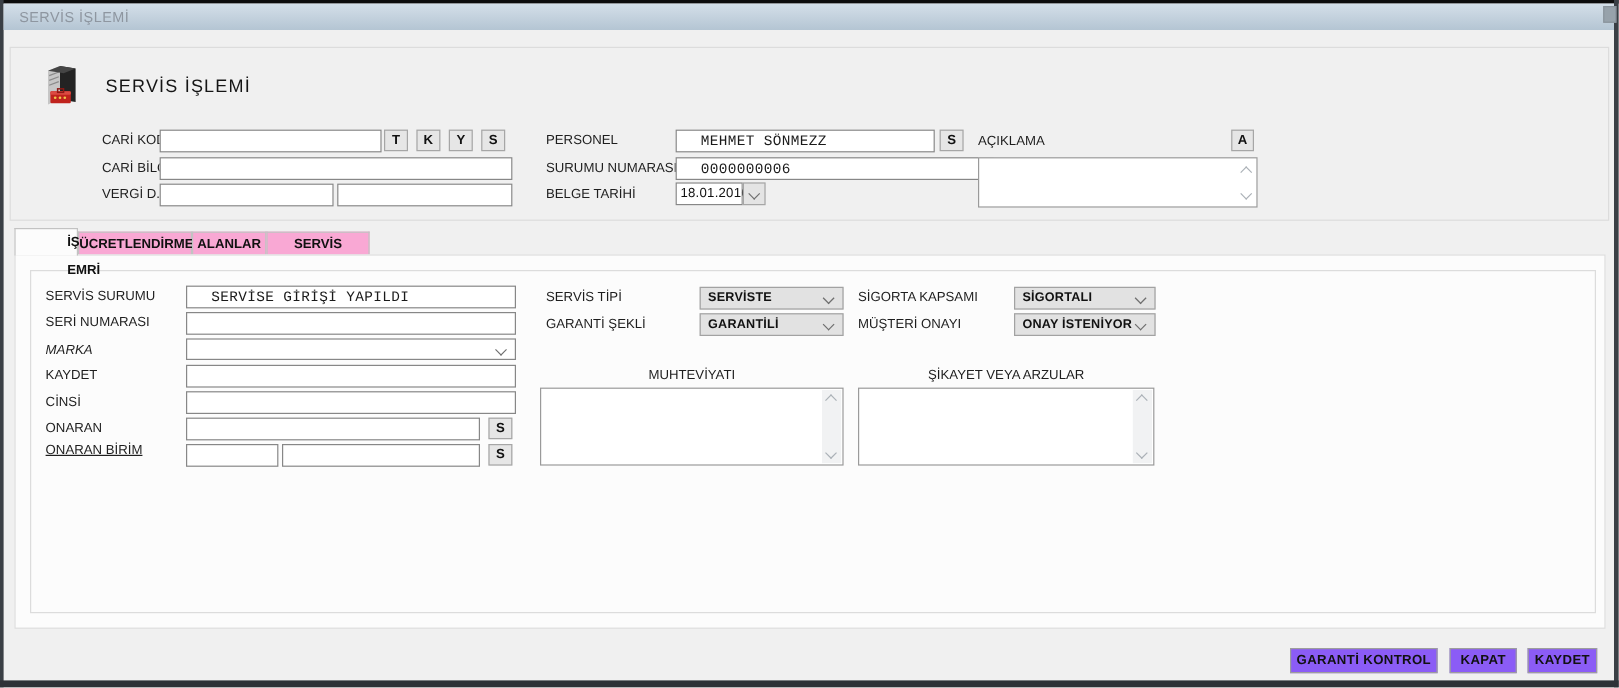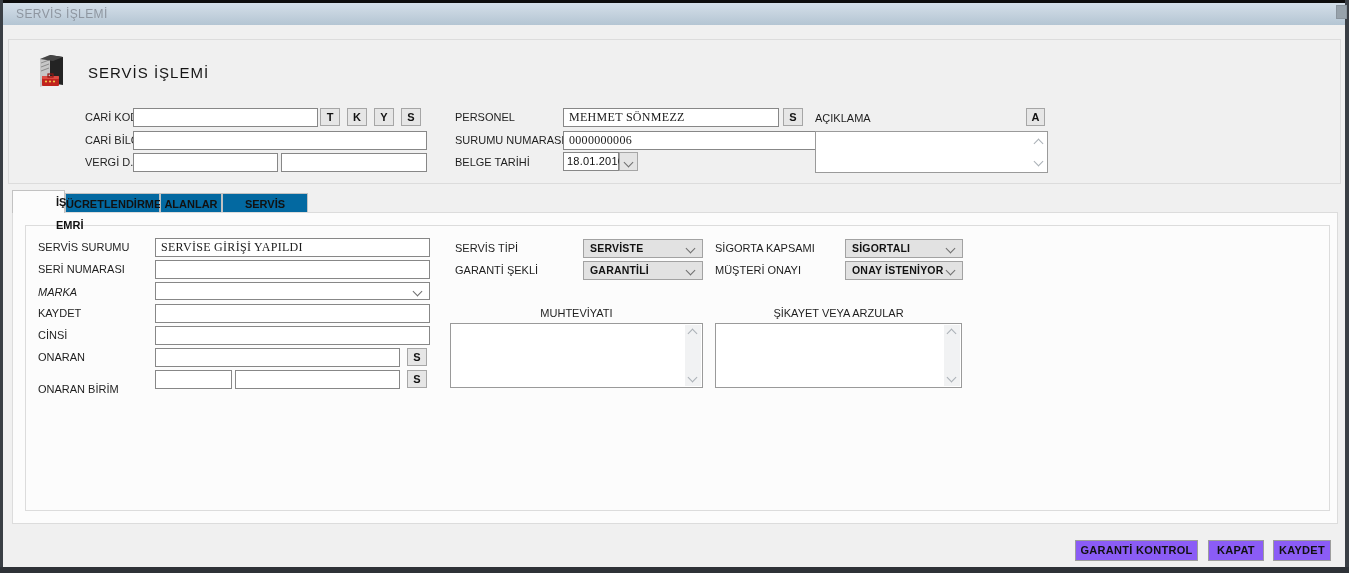--- a/index.html
+++ b/index.html
@@ -29,22 +29,22 @@
   .tab-page{left:12px;top:212px;width:1326px;height:312px;background:#fcfcfc;}
   .group-box{left:25px;top:225px;width:1305px;height:286px;background:#fcfcfc;}
   
   .app-icon{position:absolute;left:33px;top:50px;width:40px;height:40px;}
   .header-title{position:absolute;left:88px;top:64px;font-size:15px;color:#151515;letter-spacing:1px;}
   
   .lbl{position:absolute;font-size:11px;color:#1e1e1e;white-space:nowrap;}
   
   .inp{
     position:absolute;height:19px;box-sizing:border-box;background:#fff;
-    border:1px solid #878787;font-family:Liberation Serif, serif;font-size:12px;color:#1a1a1a;
-    padding:1px 5px;letter-spacing:.3px;outline:none;
+    border:1px solid #878787;font-family:Liberation Mono, monospace;font-size:12px;color:#1a1a1a;
+    padding:1px 20px;letter-spacing:.3px;outline:none;
   }
   
   .sqbtn{
     position:absolute;width:20px;height:18px;box-sizing:border-box;
     background:#e6e6e6;border:1px solid #a6a6a6;
     font-size:11px;font-weight:bold;color:#111;text-align:center;line-height:16px;
     cursor:default;
   }
   
   .chev{display:inline-block;width:6px;height:6px;border-right:1px solid #6e6e6e;border-bottom:1px solid #6e6e6e;transform:rotate(45deg);}
@@ -57,21 +57,21 @@
     position:absolute;background:#fff;border:1px solid #9a9a9a;box-sizing:border-box;
   }
   .scroll-arrow{position:absolute;right:5px;}
   .sbar{position:absolute;top:1px;right:1px;bottom:1px;width:16px;background:#f1f2f3;}
   .sbar .up{position:absolute;top:5px;left:4px;}
   .sbar .dn{position:absolute;bottom:5px;left:4px;}
   
   .tab{
     position:absolute;box-sizing:border-box;border:1px solid #c2c2c2;border-bottom:none;
     font-size:11px;font-weight:bold;color:#111;text-align:center;
-    background:#0369a1;cursor:default;
+    background:#f9a8d4;cursor:default;
   }
   .tab.active{background:#fcfcfc;z-index:3;padding-left:43px;}
   
   .ddl{
     position:absolute;height:19px;box-sizing:border-box;background:#e2e2e2;border:1px solid #a2a2a2;
     font-size:10.5px;font-weight:bold;color:#111;line-height:17px;padding-left:6px;cursor:default;letter-spacing:.2px;
   }
   .ddl .chev{position:absolute;right:8px;top:5px;}
   
   .combo-white{position:absolute;height:18px;box-sizing:border-box;background:#fff;border:1px solid #878787;}
@@ -171,21 +171,21 @@
 <span class="lbl" style="left:38px;top:307px;">KAYDET</span>
 <input class="inp" style="left: 155px; top: 304px; width: 275px;" value="">
 
 <span class="lbl" style="left:38px;top:329px;">CİNSİ</span>
 <input class="inp" style="left: 155px; top: 326px; width: 275px;" value="">
 
 <span class="lbl" style="left:38px;top:351px;">ONARAN</span>
 <input class="inp" style="left: 155px; top: 348px; width: 245px;" value="">
 <div class="sqbtn" style="left:407px;top:348px;">S</div>
 
-<span class="lbl" style="left:38px;top:383px;">ONARAN BİRİM</span>
+<span class="lbl" style="left:38px;top:369px;text-decoration:underline;">ONARAN BİRİM</span>
 <input class="inp" style="left: 155px; top: 370px; width: 77px;" value="">
 <input class="inp" style="left: 235px; top: 370px; width: 165px;" value="">
 <div class="sqbtn" style="left:407px;top:370px;">S</div>
 
 <span class="lbl" style="left:455px;top:242px;">SERVİS TİPİ</span>
 <div class="ddl" style="left:583px;top:239px;width:120px;"><span>SERVİSTE</span><span class="chev"></span></div>
 
 <span class="lbl" style="left:455px;top:264px;">GARANTİ ŞEKLİ</span>
 <div class="ddl" style="left:583px;top:261px;width:120px;"><span>GARANTİLİ</span><span class="chev"></span></div>
 

